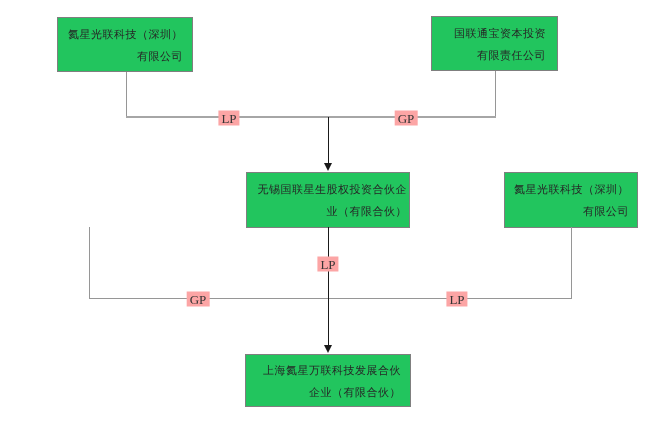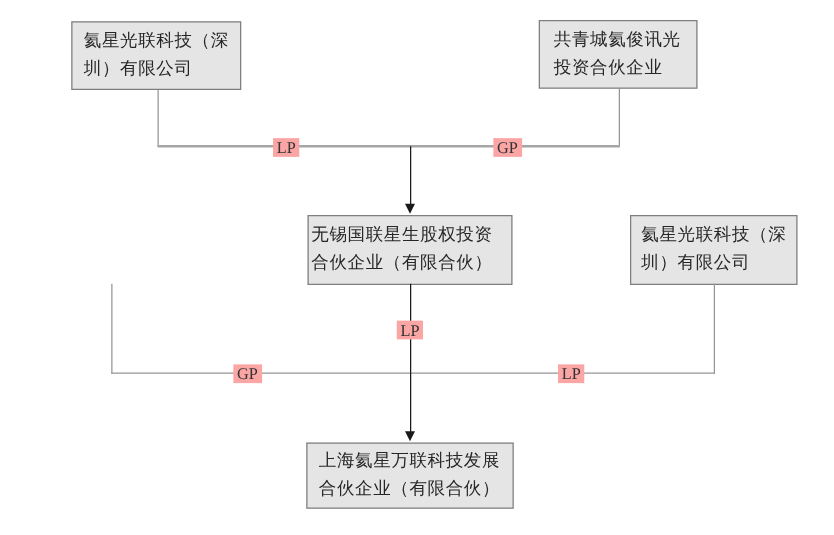--- a/index.html
+++ b/index.html
@@ -13,25 +13,25 @@
     width: 667px;
     height: 428px;
     background: #ffffff;
     overflow: hidden;
   }
   
   .node {
     position: absolute;
     box-sizing: border-box;
     border: 1px solid #7f7f7f;
-    background: #e5e5e5;
+    background: #22c55e;
     color: #262626;
-    font-size: 14px;
+    font-size: 11px;
     line-height: 22px;
-    text-align: left;
+    text-align: right;
     display: flex;
     align-items: center;
     justify-content: center;
     word-break: normal;
     letter-spacing: 0.5px;
   }
   .node-tl { left: 57px;  top: 17px;  width: 136px; height: 55px; padding: 0 9px;  }
   .node-tr { left: 431px; top: 16px;  width: 127px; height: 55px; padding: 0 11px; }
   .node-ml { left: 29px;  top: 172px; width: 121px; height: 56px; padding: 0 8px; line-height: 18px; }
   .node-mc { left: 246px; top: 172px; width: 164px; height: 56px; padding: 0 2px;  }
@@ -81,21 +81,21 @@
   .el-mid-lp { left: 328px; top: 264px; }
   .el-bot-gp { left: 198px; top: 299px; }
   .el-bot-lp { left: 457px; top: 299px; }
 </style>
 </head>
 <body>
 
 <div class="diagram">
 
   <div class="node node-tl">氦星光联科技（深圳）有限公司</div>
-  <div class="node node-tr">共青城氦俊讯光投资合伙企业</div>
+  <div class="node node-tr">国联通宝资本投资有限责任公司</div>
   <div class="node node-mc">无锡国联星生股权投资合伙企业（有限合伙）</div>
   <div class="node node-mr">氦星光联科技（深圳）有限公司</div>
   <div class="node node-bt">上海氦星万联科技发展合伙企业（有限合伙）</div>
 
   <div class="line v1"></div>
   <div class="line v2"></div>
   <div class="line h1"></div>
   <div class="arrow-line a1"></div>
   <div class="arrow-head ah1"></div>
 

